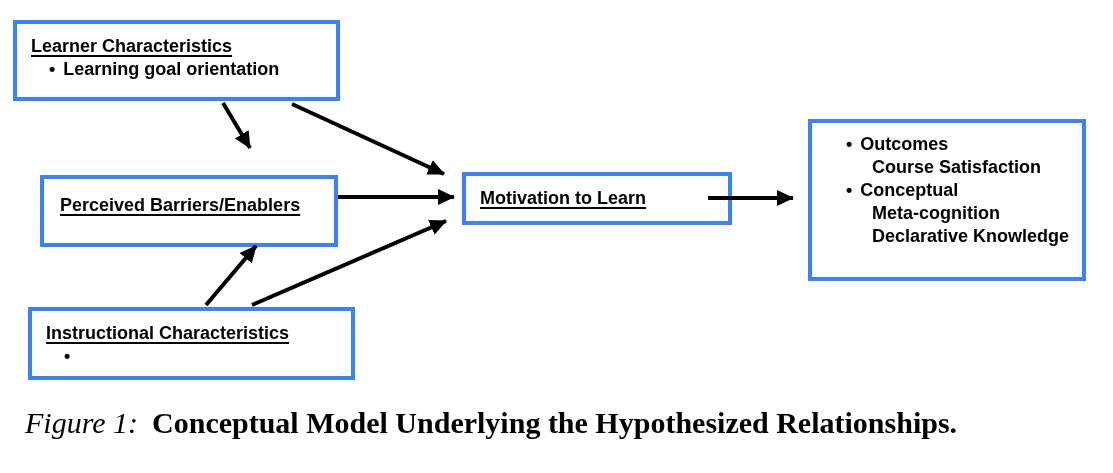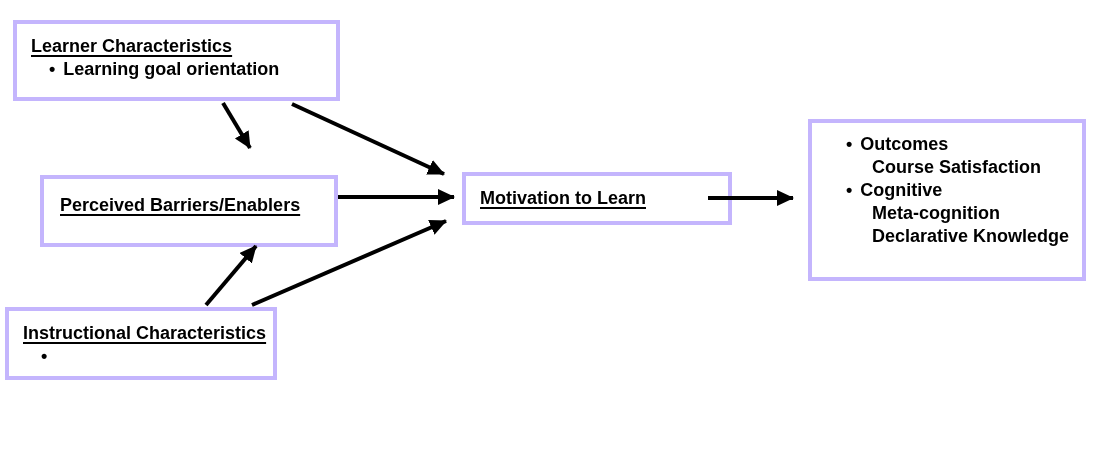--- a/index.html
+++ b/index.html
@@ -14,40 +14,40 @@
   .arrows-layer {
     position: absolute;
     left: 0; top: 0;
     width: 1113px; height: 473px;
     pointer-events: none;
     z-index: 2;
   }
   .box {
     position: absolute;
     box-sizing: border-box;
-    border: 4px solid #c4b5fd;
+    border: 4px solid #3b82f6;
     background: #ffffff;
     color: #000000;
     font-weight: bold;
     font-size: 18px;
     line-height: 23px;
     z-index: 1;
   }
   .box-title {
     text-decoration: underline;
     text-decoration-thickness: 2px;
     text-underline-offset: 3px;
     white-space: nowrap;
   }
   .bullet-row { display: flex; gap: 8px; padding-left: 18px; white-space: nowrap; }
   .sub-row { padding-left: 44px; white-space: nowrap; }
 
   .box-learner { left: 13px; top: 20px; width: 327px; height: 81px; padding: 11px 0 0 14px; }
   .box-barriers { left: 40px; top: 175px; width: 298px; height: 72px; padding: 15px 0 0 16px; }
-  .box-instructional { left: 5px; top: 307px; width: 272px; height: 73px; padding: 11px 0 0 14px; }
+  .box-instructional { left: 28px; top: 307px; width: 327px; height: 73px; padding: 11px 0 0 14px; }
   .box-motivation { left: 462px; top: 172px; width: 270px; height: 53px; display: flex; align-items: center; padding-left: 14px; }
   .box-outcomes { left: 808px; top: 119px; width: 278px; height: 162px; padding: 10px 0 0 16px; }
 
   .caption {
     position: absolute;
     left: 25px;
     top: 406px;
     width: 1080px;
     font-family: "Liberation Serif", serif;
     font-size: 30px;
@@ -101,20 +101,23 @@
   </div>
 
   <div class="box box-outcomes">
     <div class="bullet-row">
       <span>•</span>
       <span>Outcomes</span>
     </div>
     <div class="sub-row">Course Satisfaction</div>
     <div class="bullet-row">
       <span>•</span>
-      <span>Cognitive</span>
+      <span>Conceptual</span>
     </div>
     <div class="sub-row">Meta-cognition</div>
     <div class="sub-row">Declarative Knowledge</div>
   </div>
 
+  <div class="caption">
+    <span class="caption-label">Figure 1:</span><span class="caption-title">Conceptual Model Underlying the Hypothesized Relationships.</span>
+  </div>
 
 </div>
 
 </body></html>

